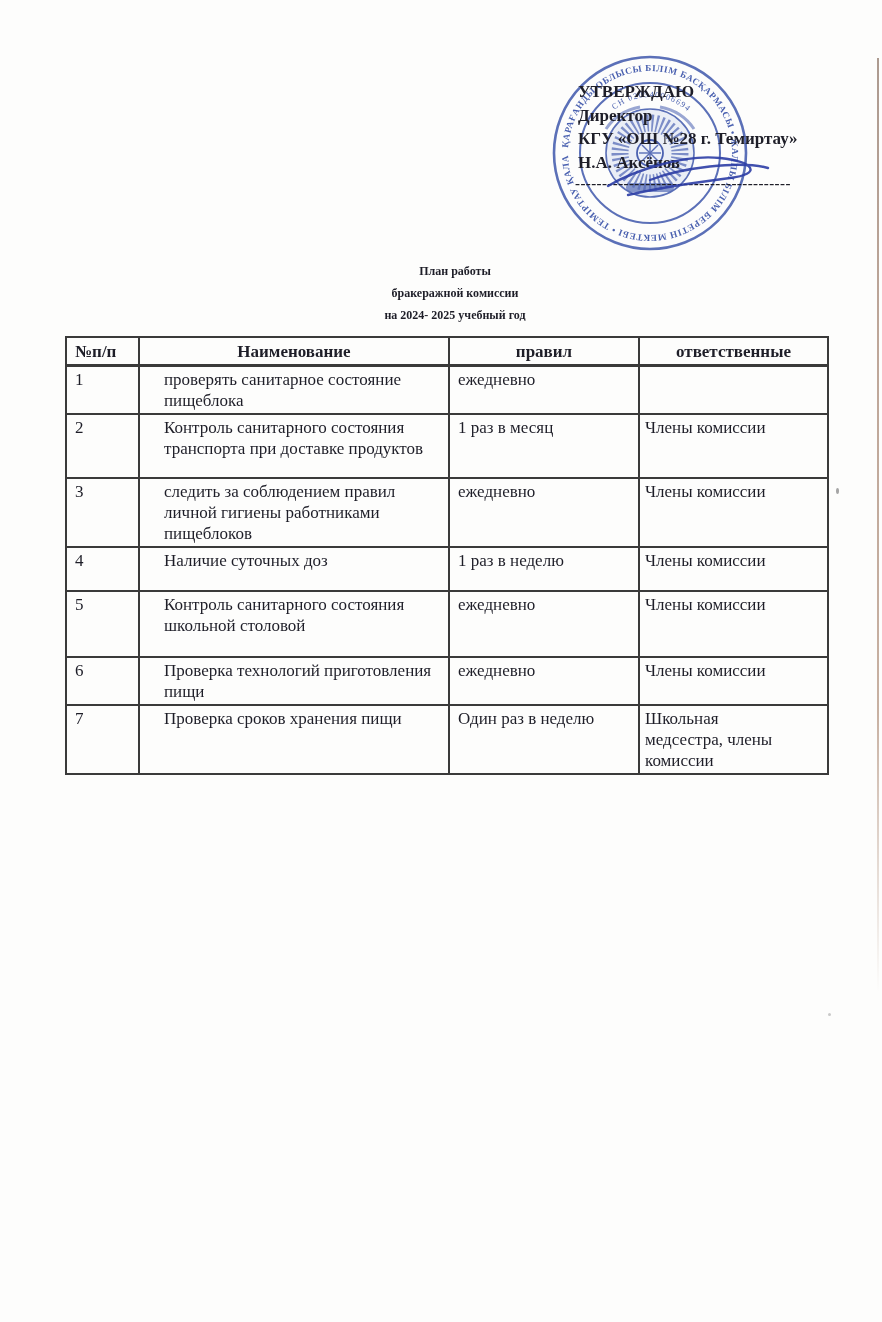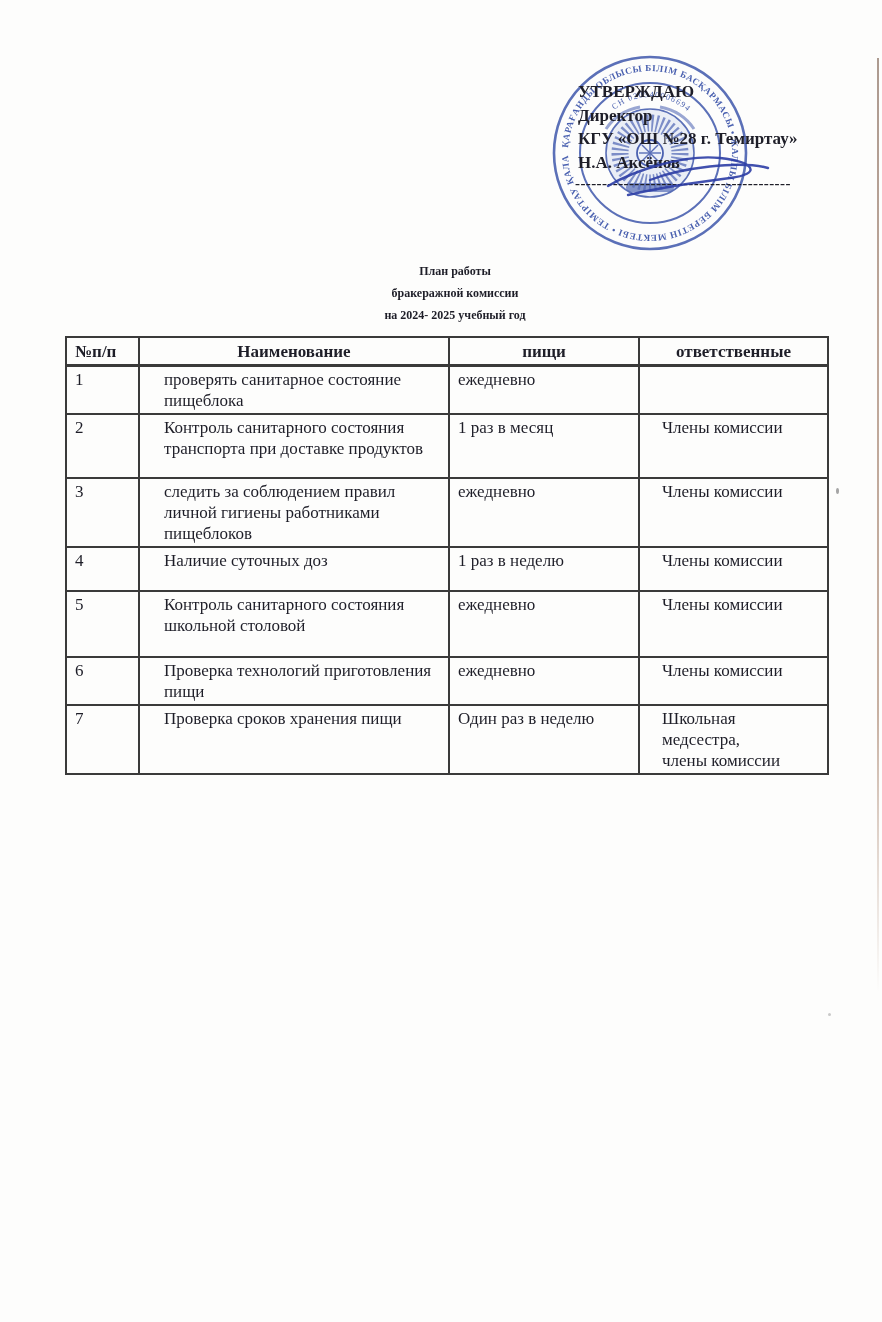--- a/index.html
+++ b/index.html
@@ -56,21 +56,21 @@
   }
   table.plan{border:1px solid #3a3a3a;}
   table.plan th{
     font-weight:bold;text-align:center;padding-top:3px;
     border-bottom-width:3px;
   }
   table.plan th.num{text-align:left;}
   table.plan td.c-num{padding-left:8px;}
   table.plan td.c-name{padding-left:24px;padding-right:14px;}
   table.plan td.c-term{}
-  table.plan td.c-resp{padding-left:22px;padding-right:42px;}
+  table.plan td.c-resp{padding-left:5px;padding-right:42px;}
   
   .scanline{
     position:absolute;left:877px;top:58px;width:2px;height:935px;z-index:2;
     background:linear-gradient(#6b4a38 0%,#8a5f47 30%,#9c7258 70%,rgba(156,114,88,0) 100%);
     opacity:.55;
   }
   .speck{position:absolute;background:#6a6a6a;border-radius:50%;z-index:2;opacity:.6;}
   .speck.s1{left:836px;top:488px;width:3px;height:6px;}
   .speck.s2{left:828px;top:1013px;width:3px;height:3px;opacity:.35;}
 </style>
@@ -134,21 +134,21 @@
     <colgroup>
       <col style="width:73px">
         <col style="width:310px">
         <col style="width:190px">
         <col style="width:189px">
     </colgroup>
     <tbody>
         <tr style="height:26px">
       <th class="num">№п/п</th>
       <th>Наименование</th>
-      <th>пищи</th>
+      <th>правил</th>
       <th>ответственные</th>
     </tr>
     <tr style="height:44px">
       <td class="c-num">1</td>
       <td class="c-name">проверять санитарное состояние пищеблока</td>
       <td class="c-term">ежедневно</td>
       <td class="c-resp"></td>
     </tr>
     <tr style="height:64px">
       <td class="c-num">2</td>

